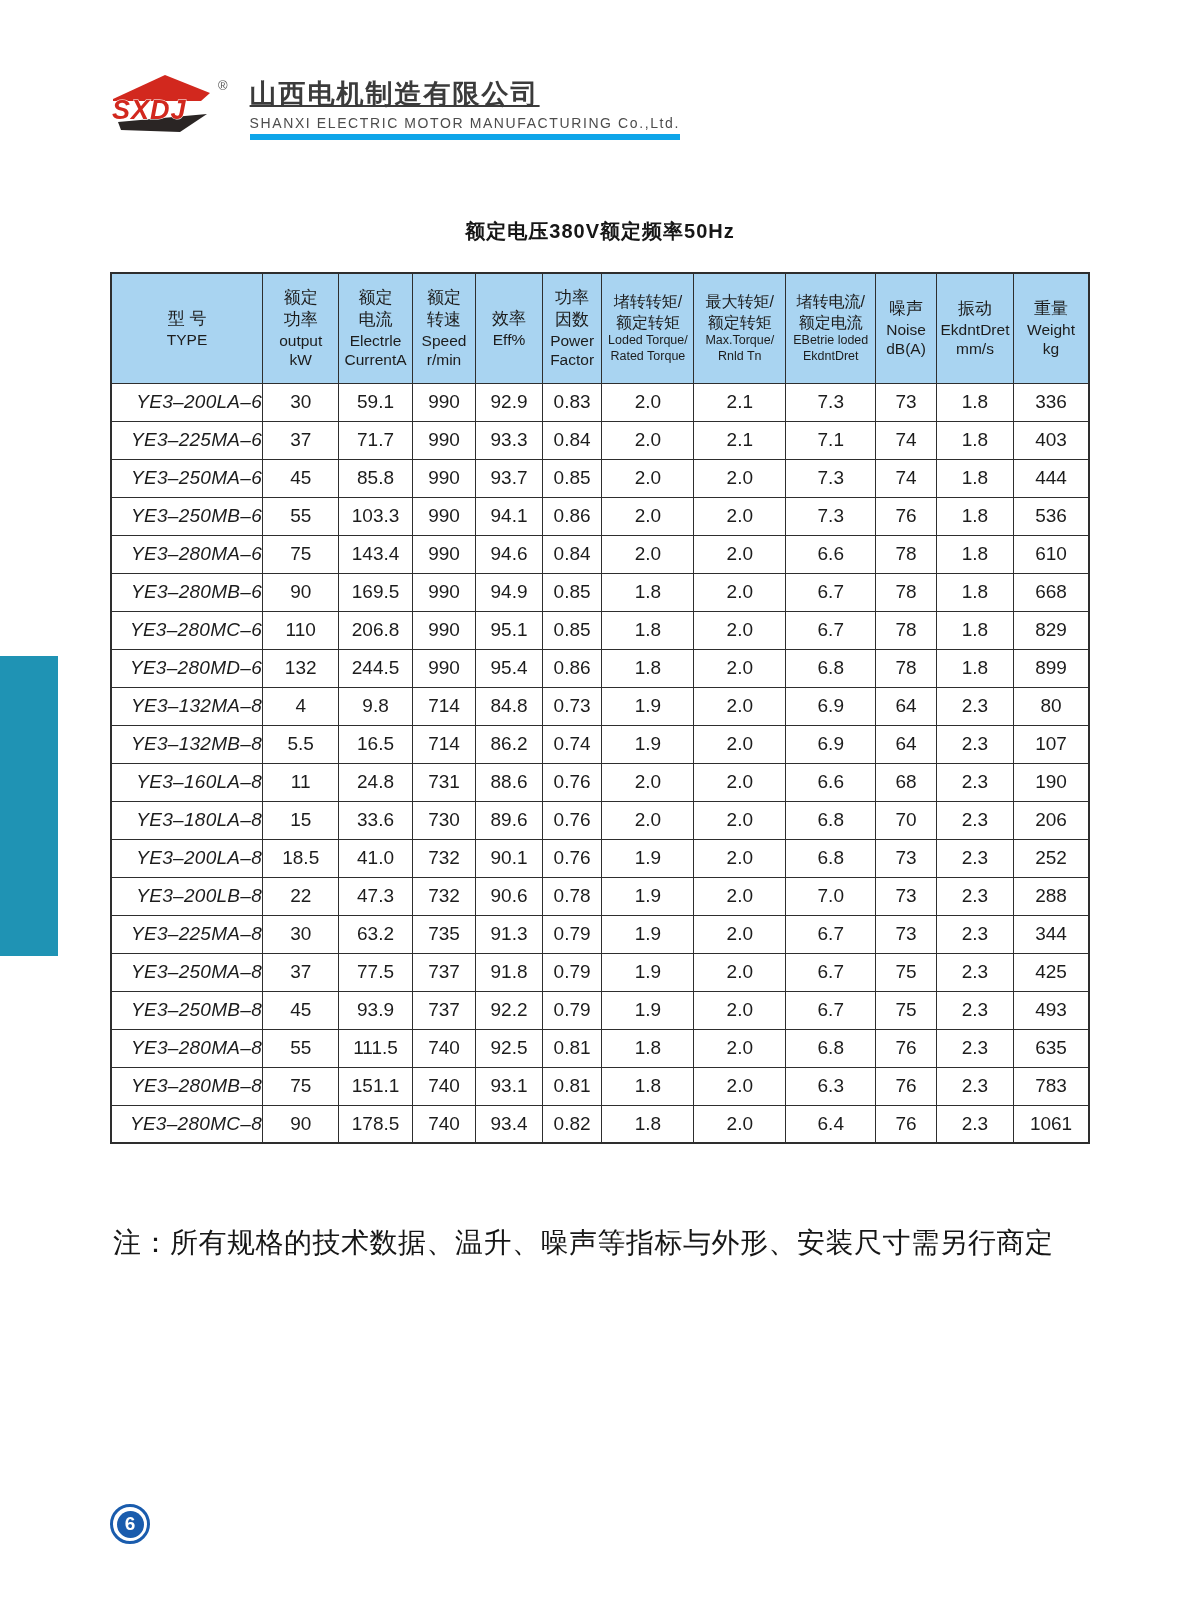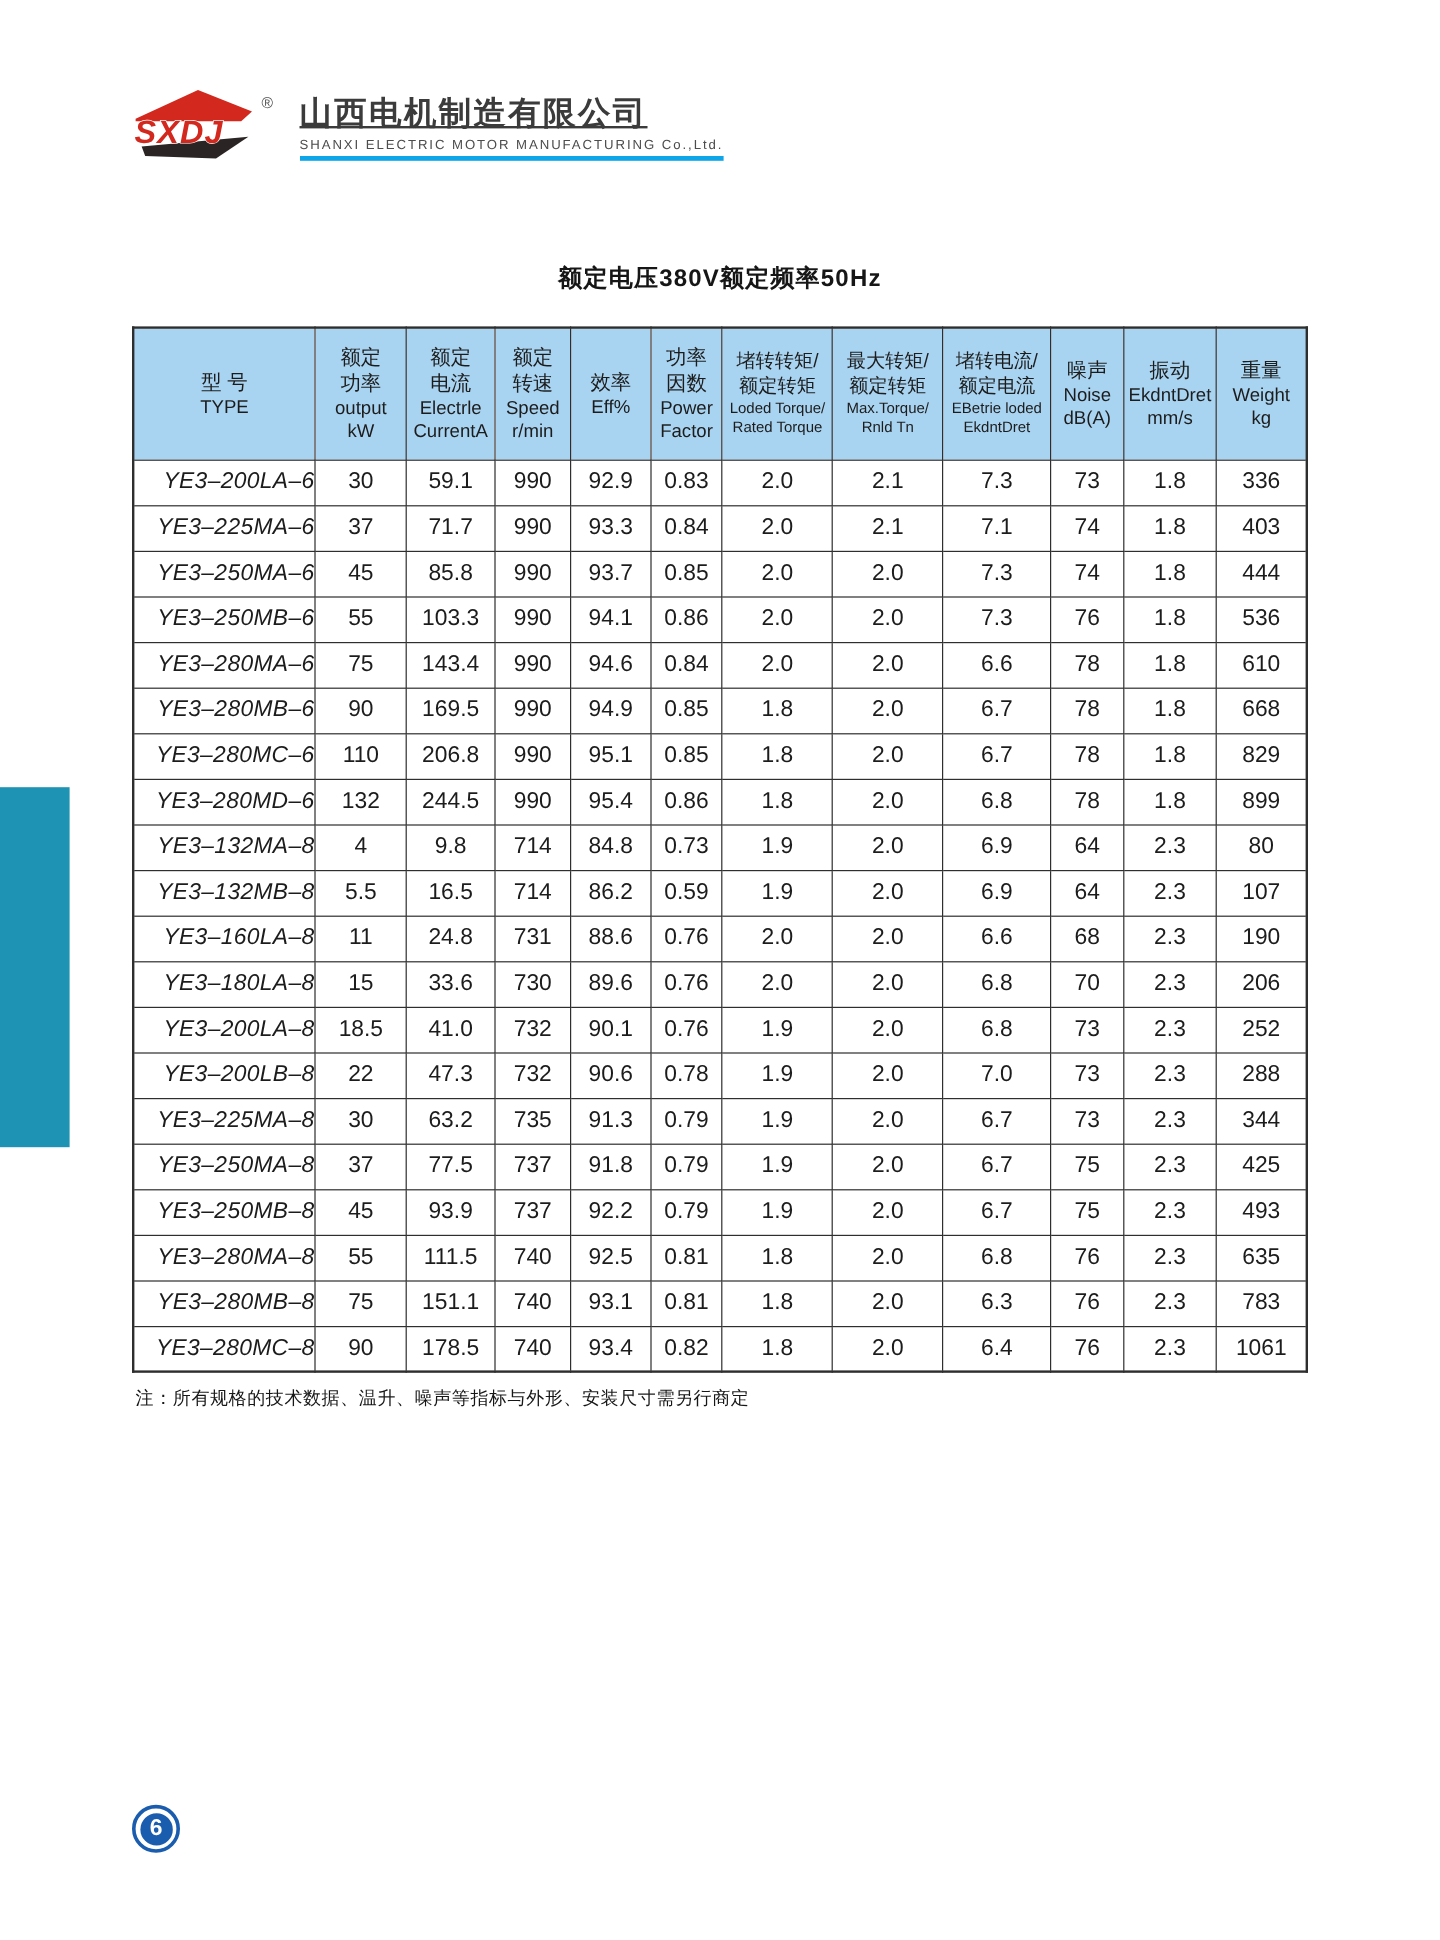--- a/index.html
+++ b/index.html
@@ -29,23 +29,23 @@
     margin: 6px 22px 0 4px;
   }
   .company-names { padding-top: 8px; }
   .company-cn {
     font-size: 27px; font-weight: bold;
     letter-spacing: 2px; color: #3b3b3b;
     line-height: 1.1;
     text-decoration: underline;
   }
   .company-en {
-    font-size: 11px; letter-spacing: 1.6px;
+    font-size: 14px; letter-spacing: 1.6px;
     color: #4c4c4c; margin-top: 5px;
-    border-bottom: 4px solid #0ea5e9;
+    border-bottom: 6px solid #0ea5e9;
     padding-bottom: 3px;
   }
   
   .title {
     position: absolute;
     left: 110px; top: 218px; width: 980px;
     text-align: center;
     font-size: 20px; font-weight: 600;
     color: #161616; letter-spacing: 1px;
   }
@@ -82,22 +82,22 @@
     letter-spacing: 0.3px;
     font-style: italic;
   }
   .hcn { font-size: 17px; line-height: 1.3; color: #1c1c1c; }
   .hen { font-size: 15.5px; line-height: 1.25; color: #1c1c1c; }
   .compact .hcn { font-size: 16px; line-height: 1.3; }
   .compact .hen { font-size: 12.5px; line-height: 1.25; }
   
   .note {
     position: absolute;
-    left: 113px; top: 1156px;
-    font-size: 15px; color: #161616;
+    left: 113px; top: 1224px;
+    font-size: 28px; color: #161616;
     letter-spacing: 0.5px;
   }
   
   .page-num {
     position: absolute;
     left: 110px; top: 1504px;
     width: 40px; height: 40px;
     border: 3px solid #1a5cad;
     border-radius: 50%;
     display: flex; align-items: center; justify-content: center;
@@ -342,21 +342,21 @@
         <td>64</td>
         <td>2.3</td>
         <td>80</td>
       </tr>
       <tr>
         <td class="model">YE3–132MB–8</td>
         <td>5.5</td>
         <td>16.5</td>
         <td>714</td>
         <td>86.2</td>
-        <td>0.59</td>
+        <td>0.74</td>
         <td>1.9</td>
         <td>2.0</td>
         <td>6.9</td>
         <td>64</td>
         <td>2.3</td>
         <td>107</td>
       </tr>
       <tr>
         <td class="model">YE3–160LA–8</td>
         <td>11</td>

